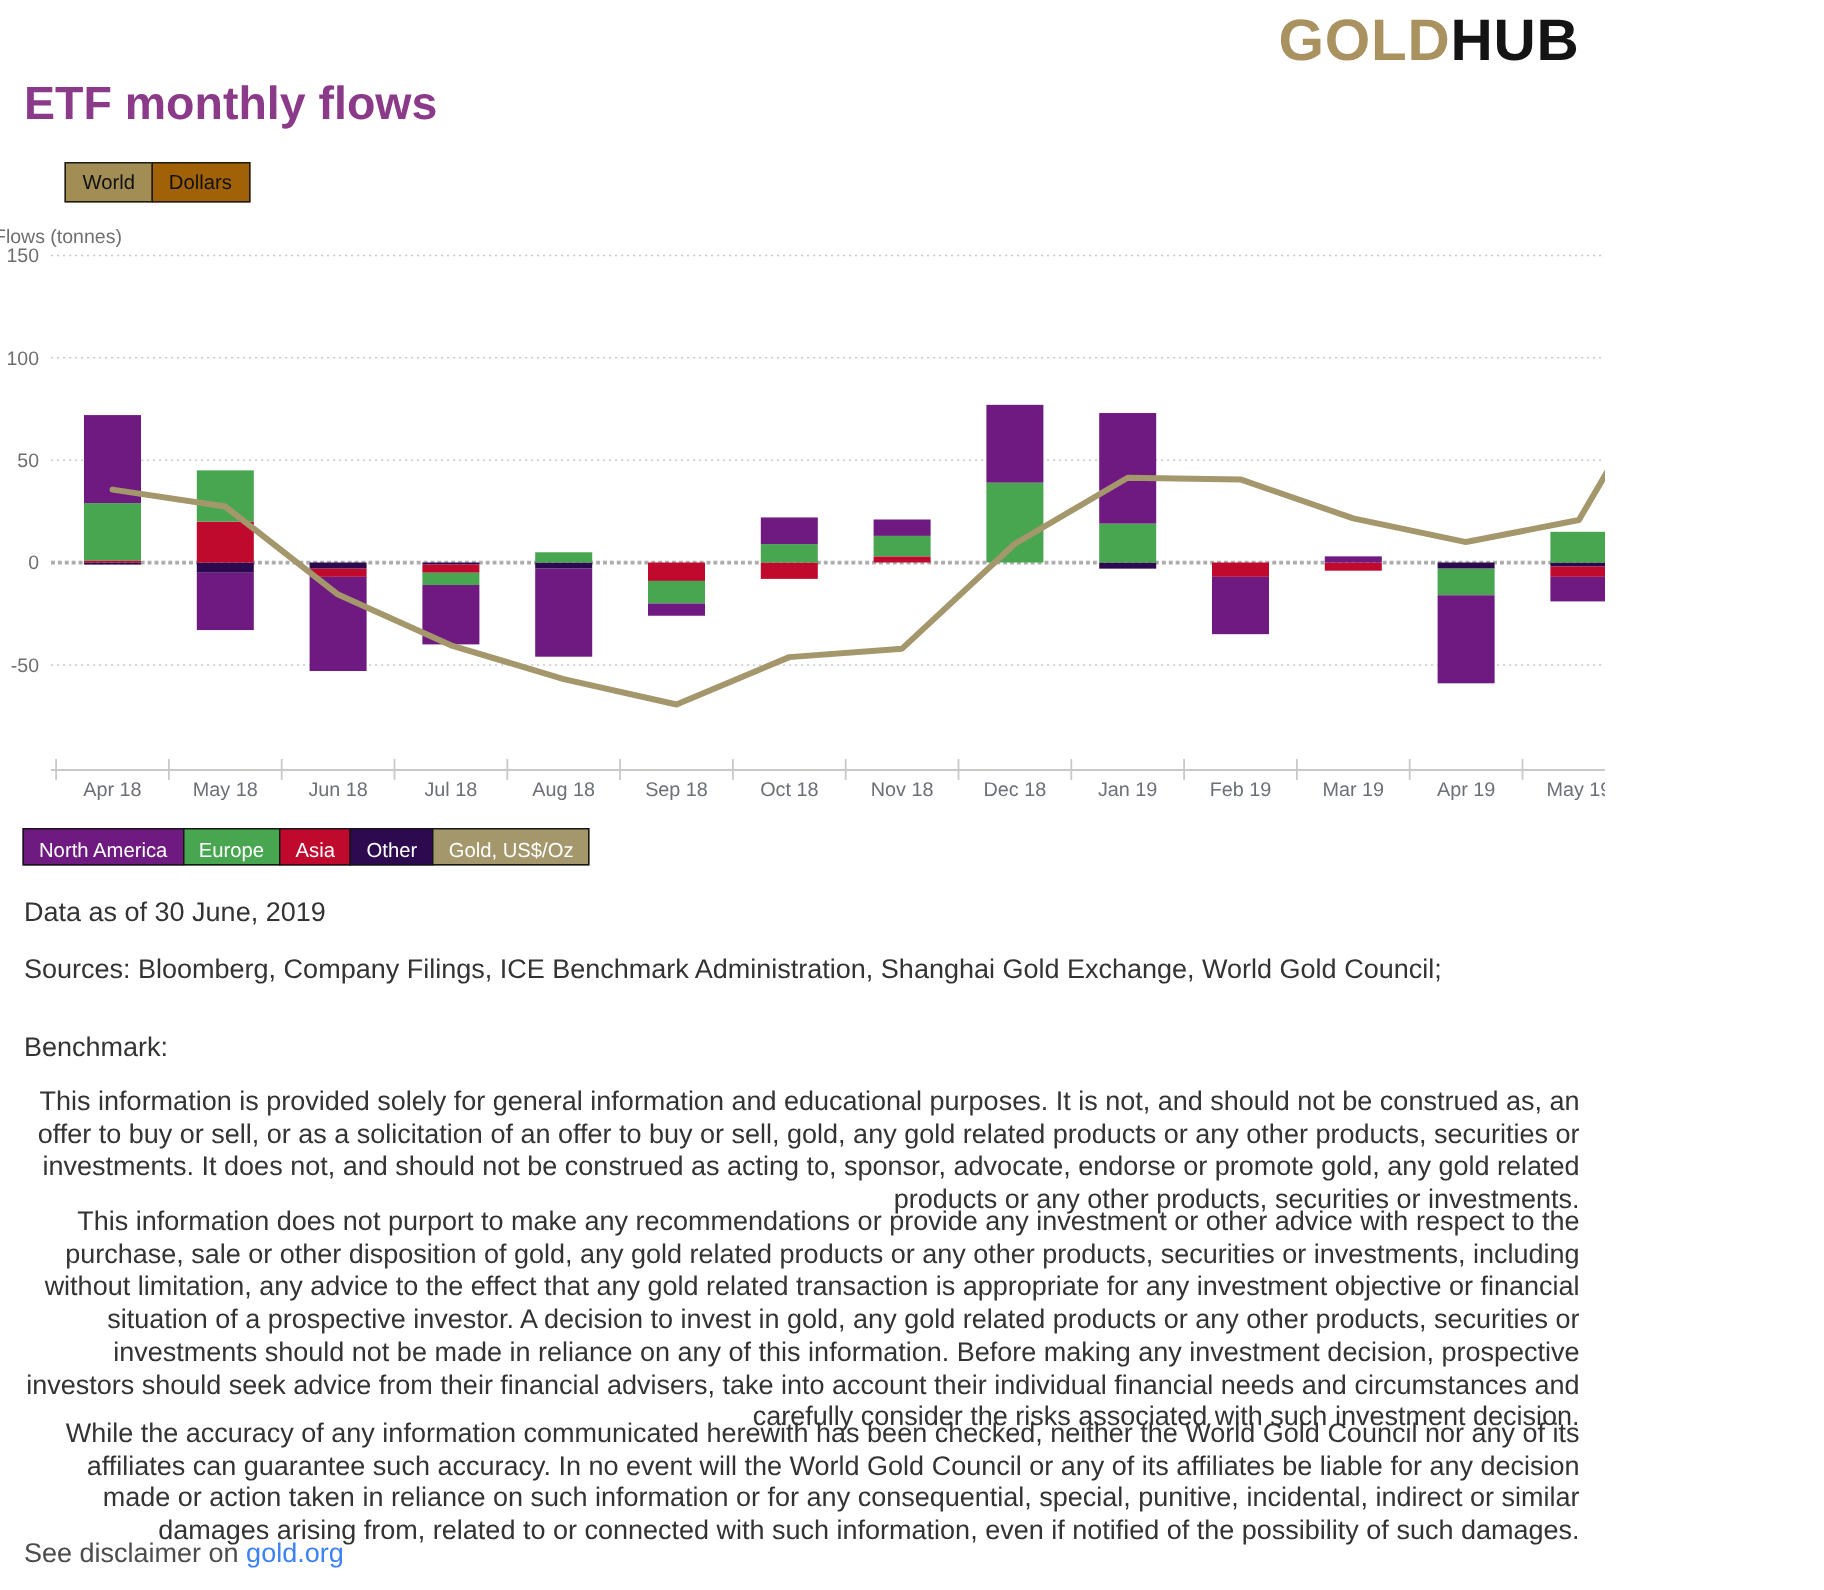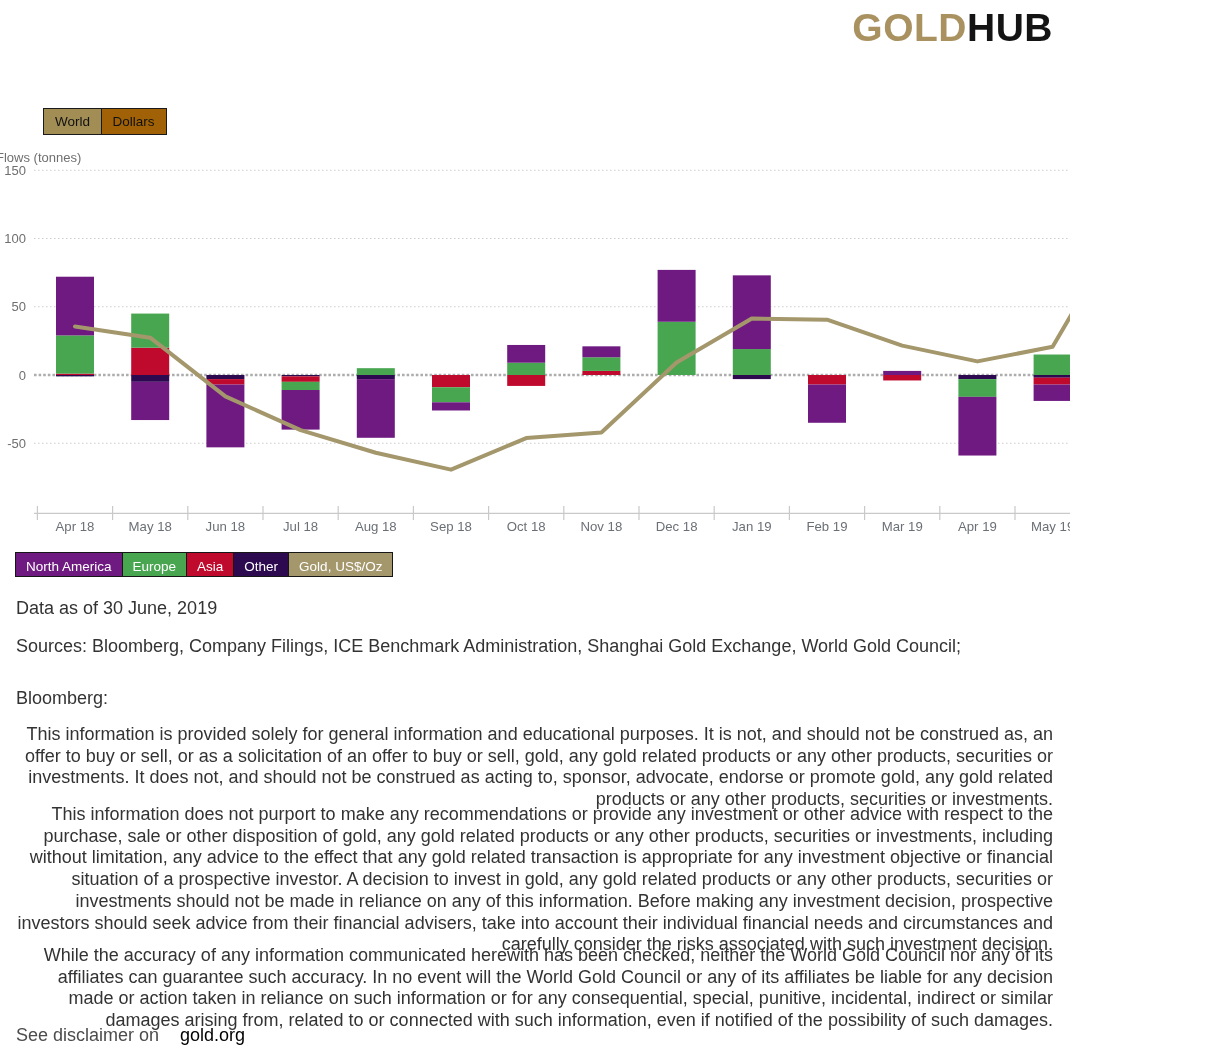--- a/index.html
+++ b/index.html
@@ -17,30 +17,31 @@
   .legend{position:absolute;top:552px;left:16px;display:flex;}
   .legend-item{font-size:13.5px;color:#fff;padding:6px 10px 2px 10px;border:1px solid #161616;margin-left:-1px;cursor:pointer;}
   .txt{position:absolute;left:16px;right:17px;font-size:18px;line-height:21.7px;color:#333;}
   #data-as-of{top:598px;}
   #sources{top:636px;}
   #disclaimer-heading{top:688px;}
   #disc-p1{top:724px;}
   #disc-p2{top:804px;}
   #disc-p3{top:945px;}
   #footer-line{top:1025px;color:#4c4c4c;}
-  #footer-line .link{color:#000000;cursor:pointer;margin-left:16px;}
+  #footer-line .link{color:#3b82f6;cursor:pointer;}
   .txt p{margin:0;text-align:right;}
 </style>
 </head>
 <body>
 
 <div id="app">
 
   <div class="logo"><span class="gold">GOLD</span><span class="hub">HUB</span></div>
 
+  <h1 class="page-title">ETF monthly flows</h1>
 
   <div class="tabs">
       <button class="tab selected">World</button>
       <button class="tab">Dollars</button>
     </div>
 
   <div id="chart"><svg width="1216" height="400">
         <line x1="34" y1="25.25" x2="1166" y2="25.25" stroke="#CCCCCC" stroke-width="1" stroke-dasharray="1.5,2.5"></line>
         <line x1="34" y1="93.5" x2="1166" y2="93.5" stroke="#CCCCCC" stroke-width="1" stroke-dasharray="1.5,2.5"></line>
         <line x1="34" y1="161.75" x2="1166" y2="161.75" stroke="#CCCCCC" stroke-width="1" stroke-dasharray="1.5,2.5"></line>
@@ -143,21 +144,21 @@
   <div class="legend">
       <span class="legend-item" style="background: rgb(110, 26, 128);">North America</span>
       <span class="legend-item" style="background: rgb(72, 166, 80);">Europe</span>
       <span class="legend-item" style="background: rgb(192, 10, 45);">Asia</span>
       <span class="legend-item" style="background: rgb(45, 10, 80);">Other</span>
       <span class="legend-item" style="background: rgb(164, 151, 108);">Gold, US$/Oz</span>
     </div>
 
   <div class="txt" id="data-as-of">Data as of 30 June, 2019</div>
   <div class="txt" id="sources">Sources: Bloomberg, Company Filings, ICE Benchmark Administration, Shanghai Gold Exchange, World Gold Council;</div>
-  <div class="txt" id="disclaimer-heading">Bloomberg:</div>
+  <div class="txt" id="disclaimer-heading">Benchmark:</div>
   <div class="txt" id="disc-p1">
       <p>This information is provided solely for general information and educational purposes. It is not, and should not be construed as, an offer to buy or sell, or as a solicitation of an offer to buy or sell, gold, any gold related products or any other products, securities or investments. It does not, and should not be construed as acting to, sponsor, advocate, endorse or promote gold, any gold related products or any other products, securities or investments.</p>
     </div>
   <div class="txt" id="disc-p2">
       <p>This information does not purport to make any recommendations or provide any investment or other advice with respect to the purchase, sale or other disposition of gold, any gold related products or any other products, securities or investments, including without limitation, any advice to the effect that any gold related transaction is appropriate for any investment objective or financial situation of a prospective investor. A decision to invest in gold, any gold related products or any other products, securities or investments should not be made in reliance on any of this information. Before making any investment decision, prospective investors should seek advice from their financial advisers, take into account their individual financial needs and circumstances and carefully consider the risks associated with such investment decision.</p>
     </div>
   <div class="txt" id="disc-p3">
       <p>While the accuracy of any information communicated herewith has been checked, neither the World Gold Council nor any of its affiliates can guarantee such accuracy. In no event will the World Gold Council or any of its affiliates be liable for any decision made or action taken in reliance on such information or for any consequential, special, punitive, incidental, indirect or similar damages arising from, related to or connected with such information, even if notified of the possibility of such damages.</p>
     </div>
   <div class="txt" id="footer-line"><span>See disclaimer on </span><span class="link">gold.org</span></div>

